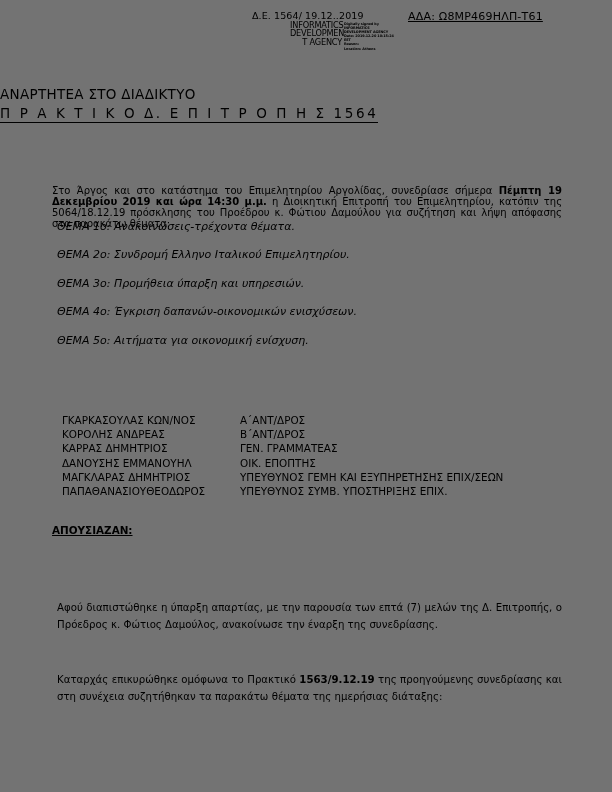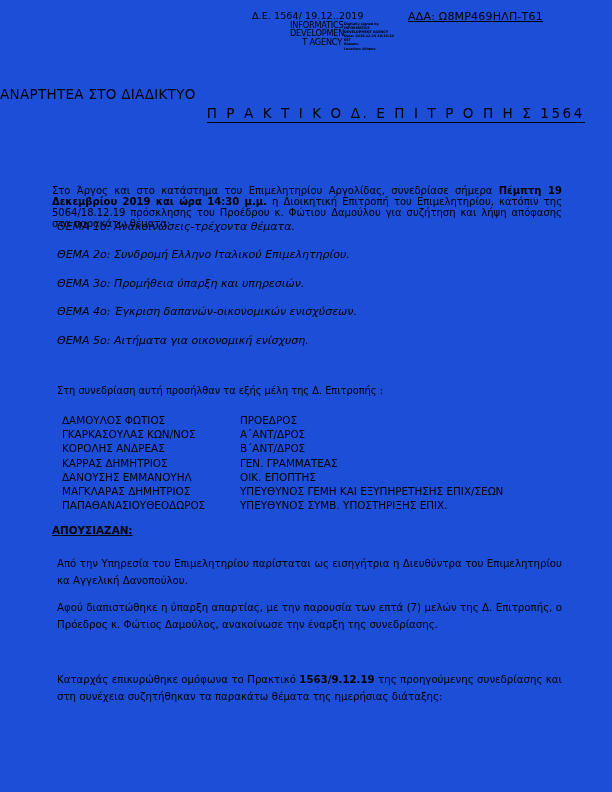--- a/index.html
+++ b/index.html
@@ -4,21 +4,21 @@
 <style>
   html, body {
     margin: 0;
     padding: 0;
     background: #ffffff;
   }
   .page {
     position: relative;
     width: 612px;
     height: 792px;
-    background: #1d4ed8;
+    background: #737373;
     color: #000000;
     font-family: "DejaVu Sans", "Liberation Sans", sans-serif;
     overflow: hidden;
   }
 
   
   .header-band {
     position: absolute;
     top: 10px;
     left: 0;
@@ -79,21 +79,21 @@
     top: 86px;
     width: 562px;
     font-size: 13.5px;
     letter-spacing: 0.3px;
   }
   .title-praktiko {
     position: absolute;
     left: 0;
     top: 105px;
     width: 585px;
-    text-align: right;
+    text-align: left;
     font-size: 13.5px;
     letter-spacing: 2.6px;
   }
   .title-praktiko span {
     border-bottom: 1px solid #000;
     padding-bottom: 1px;
   }
 
   
   .intro {
@@ -215,27 +215,22 @@
   <div class="intro"><span>Στο Άργος και στο κατάστημα του Επιμελητηρίου Αργολίδας, συνεδρίασε σήμερα </span><b>Πέμπτη 19 Δεκεμβρίου 2019 και ώρα 14:30 μ.μ.</b><span>  η Διοικητική Επιτροπή του Επιμελητηρίου, κατόπιν της 5064/18.12.19 πρόσκλησης του Προέδρου κ. Φώτιου Δαμούλου για συζήτηση και λήψη απόφασης στα παρακάτω θέματα:</span></div>
 
   <div class="agenda">
     <div class="agenda-item">ΘΕΜΑ 1ο: Ανακοινώσεις-τρέχοντα θέματα.</div>
     <div class="agenda-item">ΘΕΜΑ 2ο: Συνδρομή Ελληνο Ιταλικού Επιμελητηρίου.</div>
     <div class="agenda-item">ΘΕΜΑ 3ο: Προμήθεια ύπαρξη και υπηρεσιών.</div>
     <div class="agenda-item">ΘΕΜΑ 4ο: Έγκριση δαπανών-οικονομικών ενισχύσεων.</div>
     <div class="agenda-item">ΘΕΜΑ 5ο:  Αιτήματα για οικονομική ενίσχυση.</div>
   </div>
 
-  <div class="attendance-lead">Στη συνεδρίαση αυτή προσήλθαν τα εξής μέλη της Δ. Επιτροπής :</div>
 
   <div class="roster">
-    <div class="roster-row">
-      <span class="roster-name">ΔΑΜΟΥΛΟΣ ΦΩΤΙΟΣ</span>
-      <span class="roster-role">ΠΡΟΕΔΡΟΣ</span>
-    </div>
     <div class="roster-row">
       <span class="roster-name">ΓΚΑΡΚΑΣΟΥΛΑΣ ΚΩΝ/ΝΟΣ</span>
       <span class="roster-role">Α΄ΑΝΤ/ΔΡΟΣ</span>
     </div>
     <div class="roster-row">
       <span class="roster-name">ΚΟΡΟΛΗΣ ΑΝΔΡΕΑΣ</span>
       <span class="roster-role">Β΄ΑΝΤ/ΔΡΟΣ</span>
     </div>
     <div class="roster-row">
       <span class="roster-name">ΚΑΡΡΑΣ  ΔΗΜΗΤΡΙΟΣ</span>
@@ -250,19 +245,18 @@
       <span class="roster-role">ΥΠΕΥΘΥΝΟΣ ΓΕΜΗ ΚΑΙ ΕΞΥΠΗΡΕΤΗΣΗΣ ΕΠΙΧ/ΣΕΩΝ</span>
     </div>
     <div class="roster-row">
       <span class="roster-name">ΠΑΠΑΘΑΝΑΣΙΟΥΘΕΟΔΩΡΟΣ</span>
       <span class="roster-role"> ΥΠΕΥΘΥΝΟΣ ΣΥΜΒ. ΥΠΟΣΤΗΡΙΞΗΣ ΕΠΙΧ.</span>
     </div>
   </div>
 
   <div class="absent-heading">ΑΠΟΥΣΙΑΖΑΝ:</div>
 
-  <div class="para p1">Από την Υπηρεσία του Επιμελητηρίου παρίσταται ως εισηγήτρια η Διευθύντρα  του Επιμελητηρίου κα Αγγελική Δανοπούλου.</div>
 
   <div class="para p2">Αφού διαπιστώθηκε η ύπαρξη απαρτίας, με την παρουσία των  επτά (7) μελών της  Δ. Επιτροπής, ο Πρόεδρος κ. Φώτιος Δαμούλος, ανακοίνωσε την έναρξη της συνεδρίασης.</div>
 
   <div class="para p3"><span>Καταρχάς επικυρώθηκε ομόφωνα το Πρακτικό </span><b>1563/9.12.19</b><span> της προηγούμενης συνεδρίασης και στη συνέχεια συζητήθηκαν τα παρακάτω θέματα της ημερήσιας διάταξης:</span></div>
 
 </div>
 
 </body></html>

